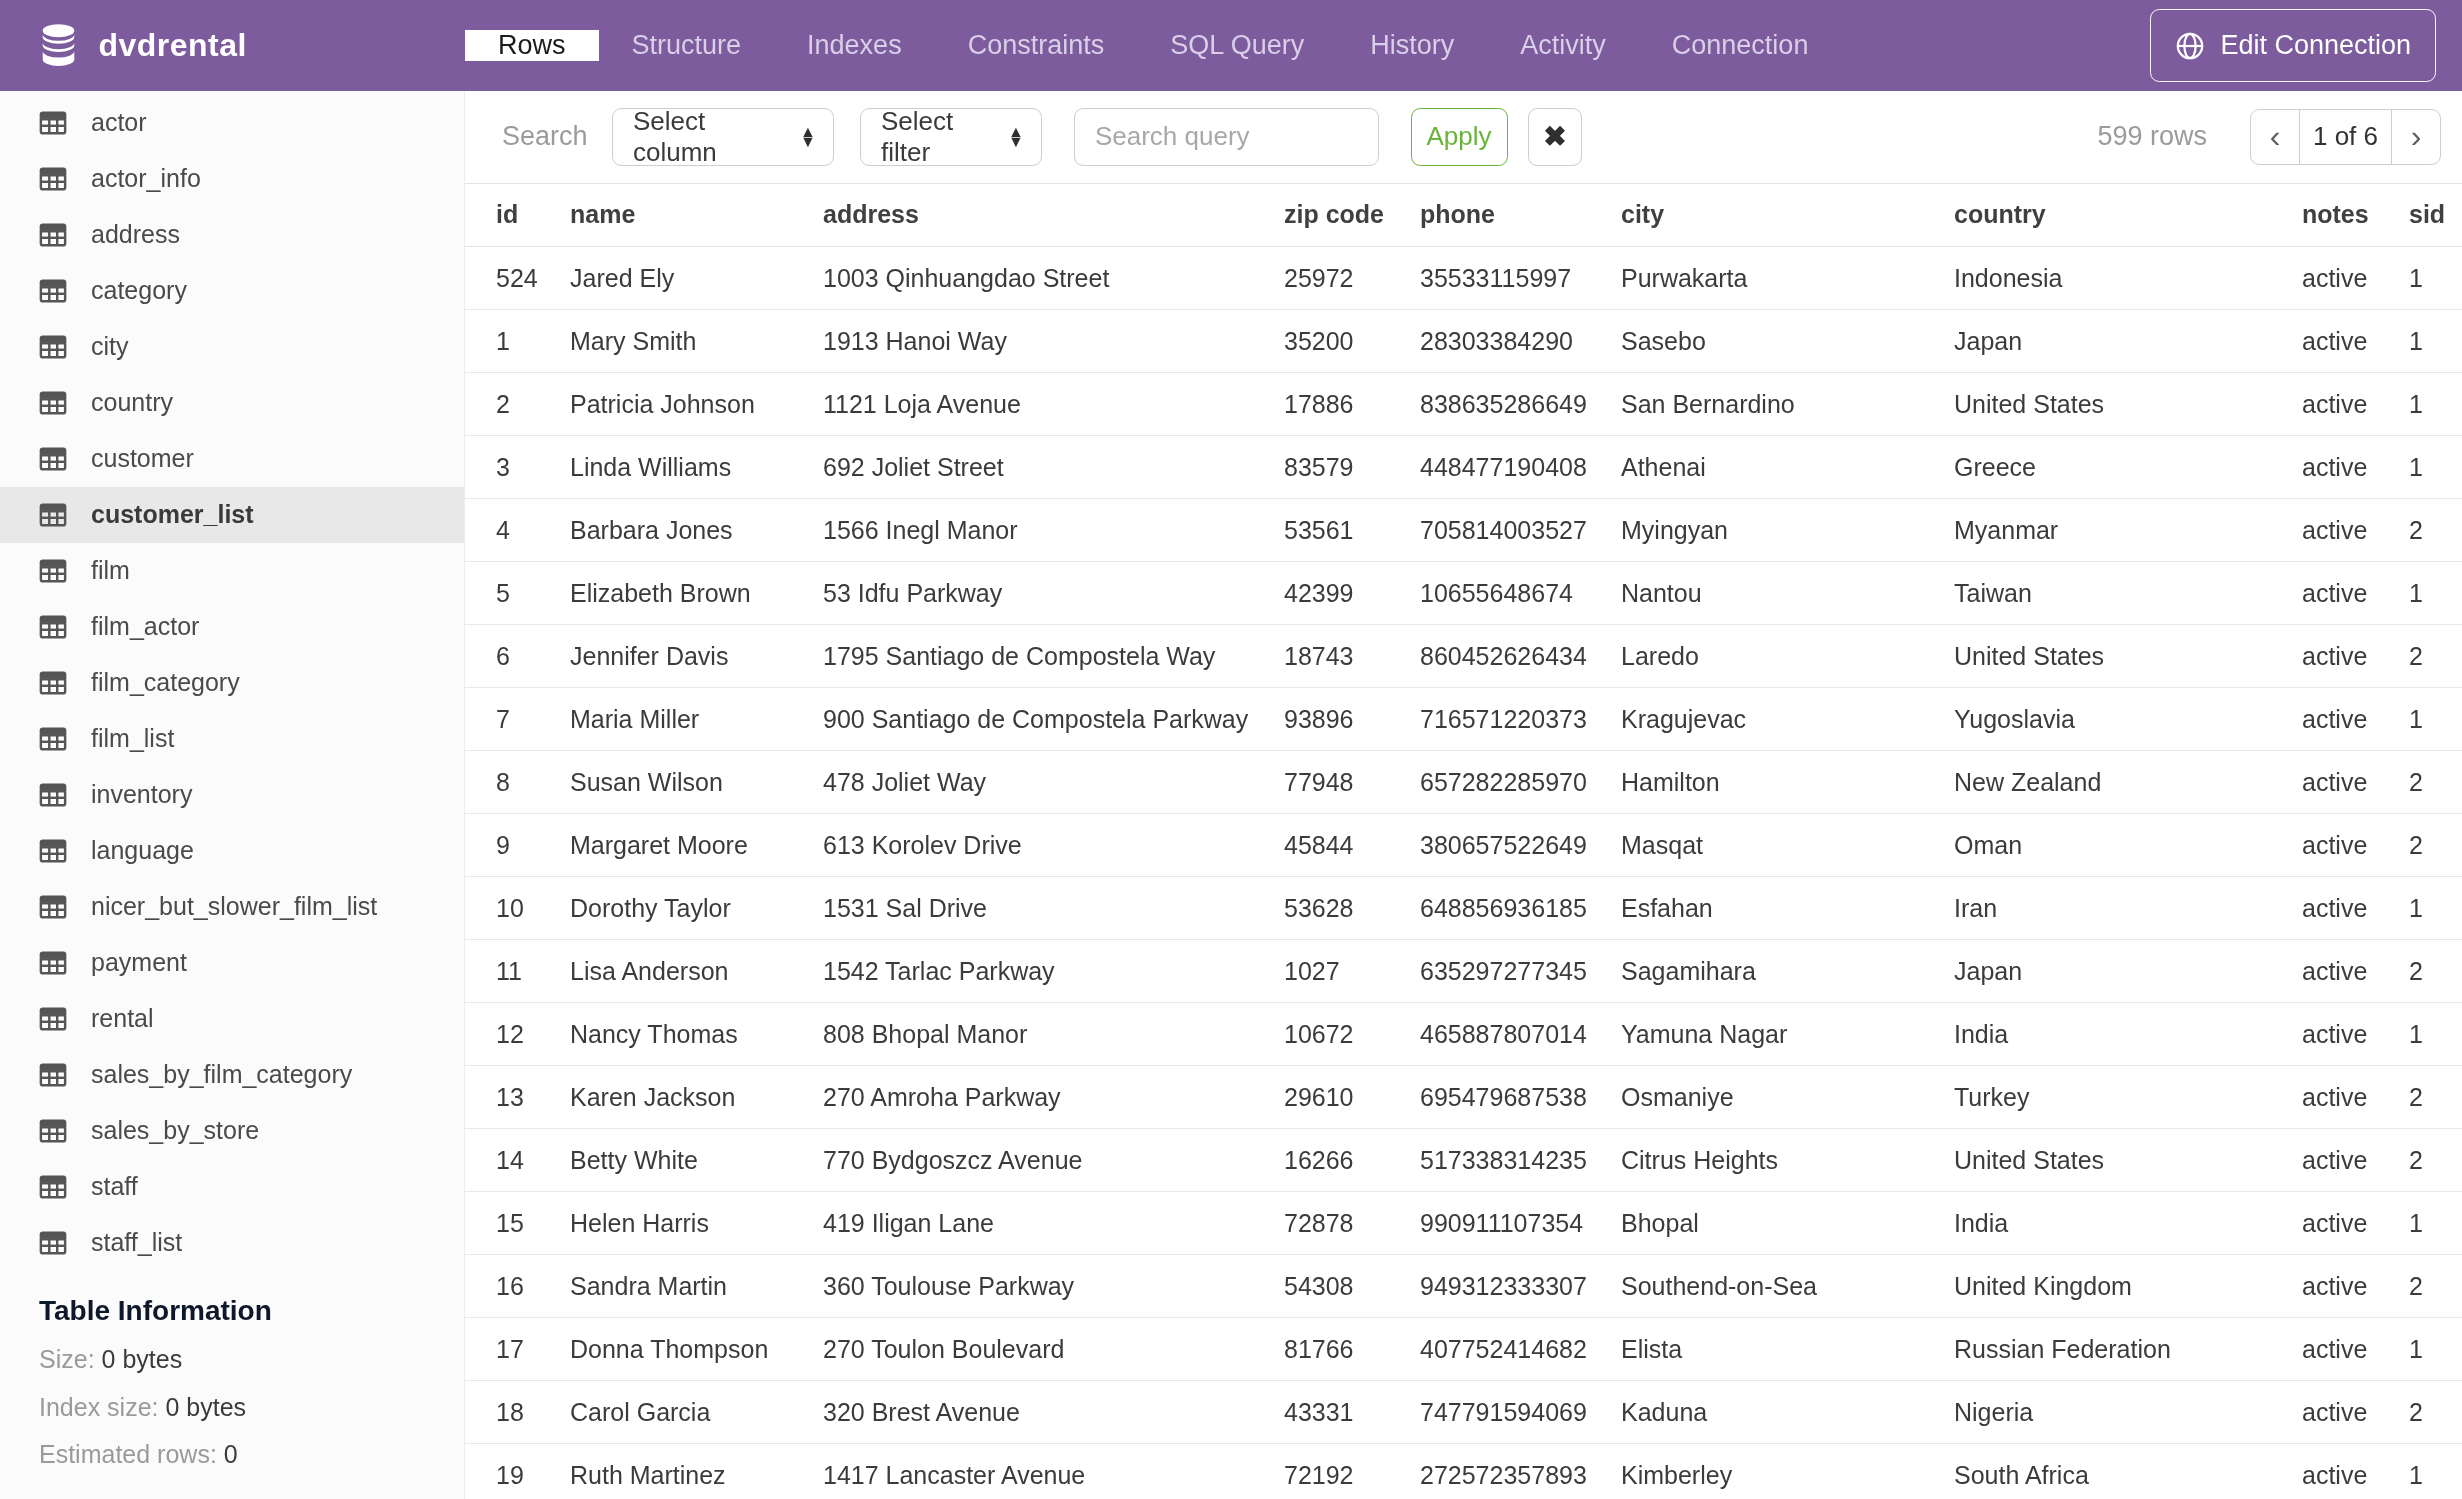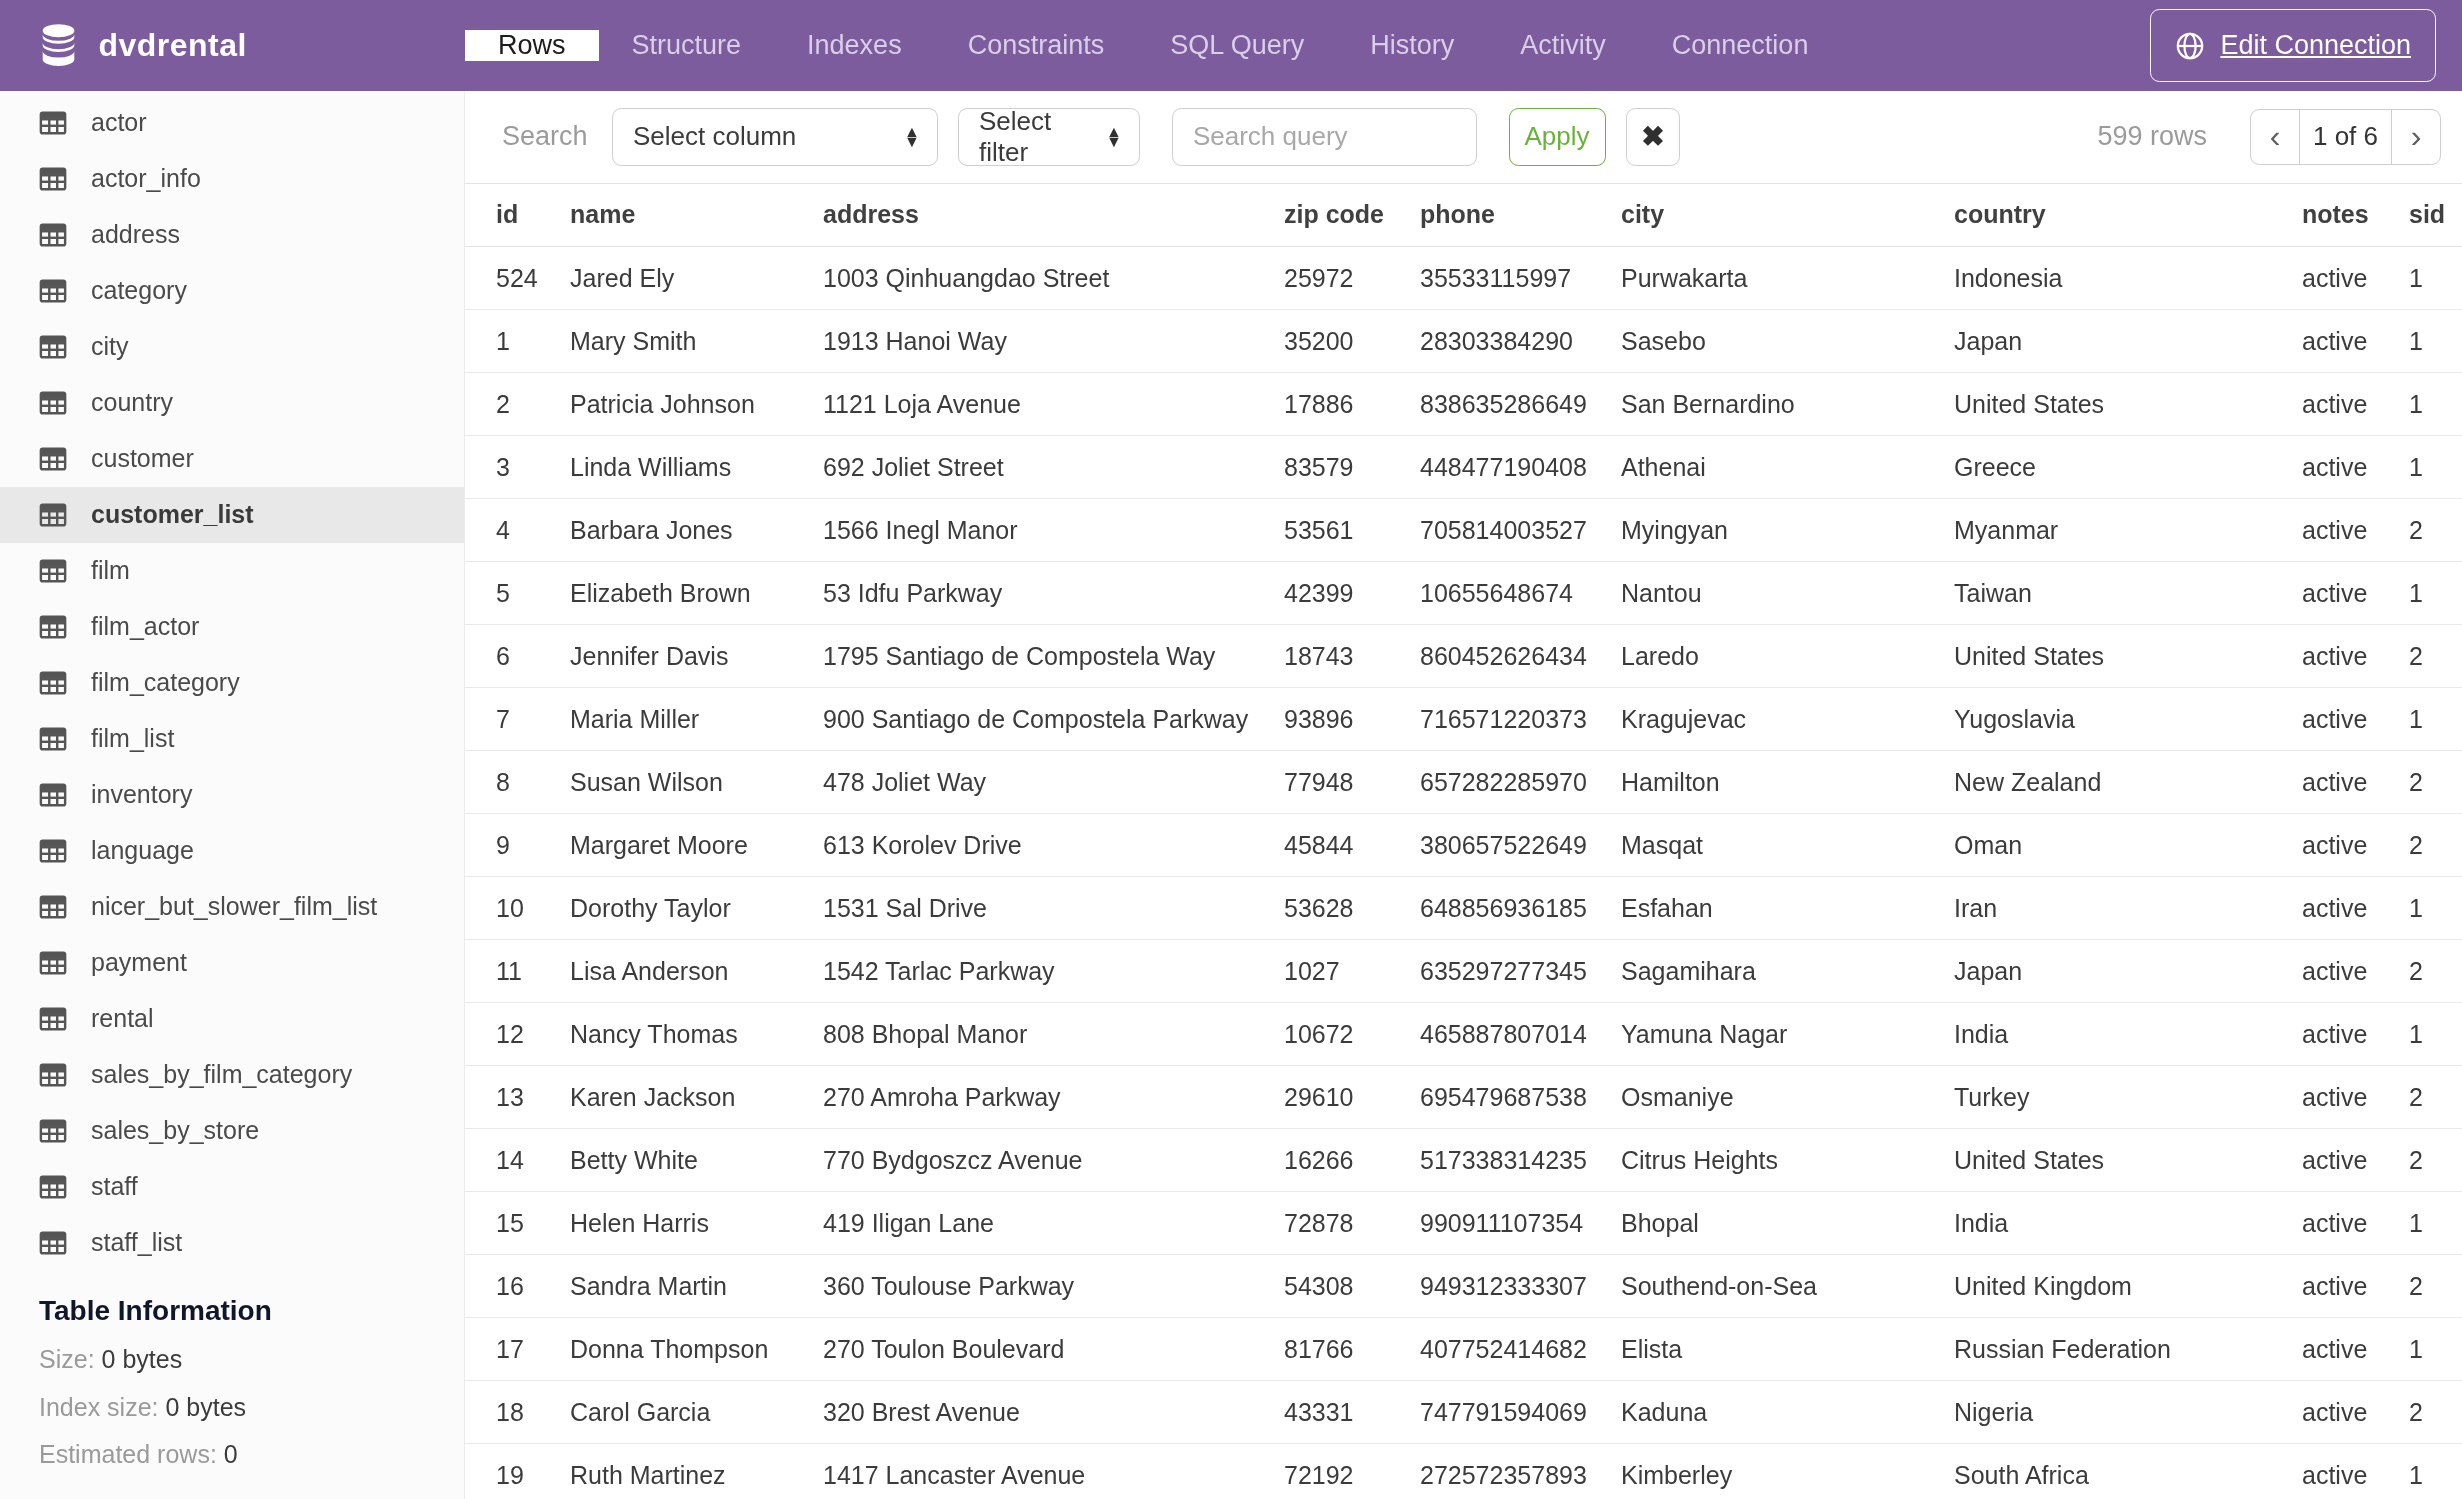--- a/index.html
+++ b/index.html
@@ -13,21 +13,21 @@
     padding-left:39px; flex:0 0 465px; }
   .brand svg { display:block; }
   .brand-title { font-size:32px; font-weight:bold; letter-spacing:0.5px; }
   .tabbar { display:flex; align-items:stretch; flex:1 1 auto; }
   .tab { display:flex; align-items:center; padding:0 33px; font-size:27px;
     color:#d9cfe8; cursor:pointer; }
   .tab.active { background:#ffffff; color:#1c1c1c; }
   .header-right { display:flex; align-items:center; padding-right:26px; }
   .edit-conn-btn { display:flex; align-items:center; gap:15px;
     border:1.9px solid rgba(255,255,255,.95); border-radius:9.3px;
-    padding:20px 24px; font-size:27px; color:#fff; background:transparent; cursor:pointer;text-decoration:underline; }
+    padding:20px 24px; font-size:27px; color:#fff; background:transparent; cursor:pointer; }
 
   
   .layout { display:flex; height:1409px; }
 
   
   .sidebar { flex:0 0 465px; width:465px; background:#fbfbfb;
     border-right:0.9px solid #ececec; padding-top:3.7px; overflow:hidden; }
   .side-item { display:flex; align-items:center; gap:24px; height:56px;
     padding-left:39px; font-size:25px; color:#4a4a4a; cursor:pointer; white-space:nowrap; }
   .side-item svg { flex:0 0 auto; }
@@ -40,21 +40,21 @@
   
   .main { flex:1 1 auto; display:flex; flex-direction:column; background:#fff; }
 
   
   .toolbar { display:flex; align-items:center; height:93px; padding:0 24px 0 37px;
     border-bottom:0.9px solid #e3e3e3; }
   .search-label { font-size:27px; color:#9b9b9b; margin-right:24px; }
   .control { height:58px; border:0.9px solid #cecece; border-radius:9.3px;
     background:#fff; display:flex; align-items:center; font-size:26px; color:#3b3b3b; }
   .select { justify-content:space-between; padding:0 16.7px 0 20.4px; cursor:pointer; }
-  .select.col { width:326px; margin-right:20px; }
+  .select.col { width:222px; margin-right:26px; }
   .select.filt { width:182px; margin-right:32px; }
   .updown { display:flex; flex-direction:column; line-height:10.2px; font-size:16px;
     color:#2f2f2f; margin-left:16.7px; }
   .query-input { width:305px; padding:0 20.4px; margin-right:32px; }
   .query-input input { border:none; outline:none; width:100%; font-size:26px;
     color:#3b3b3b; font-family:inherit; background:transparent; }
   .query-input input::placeholder { color:#a8a8a8; }
   .btn-apply { width:97px; justify-content:center; border:1.9px solid #69b33b;
     color:#69b33b; border-radius:9.3px; cursor:pointer; }
   .btn-clear { width:54px; justify-content:center; margin-left:20.4px; color:#2f2f2f;

